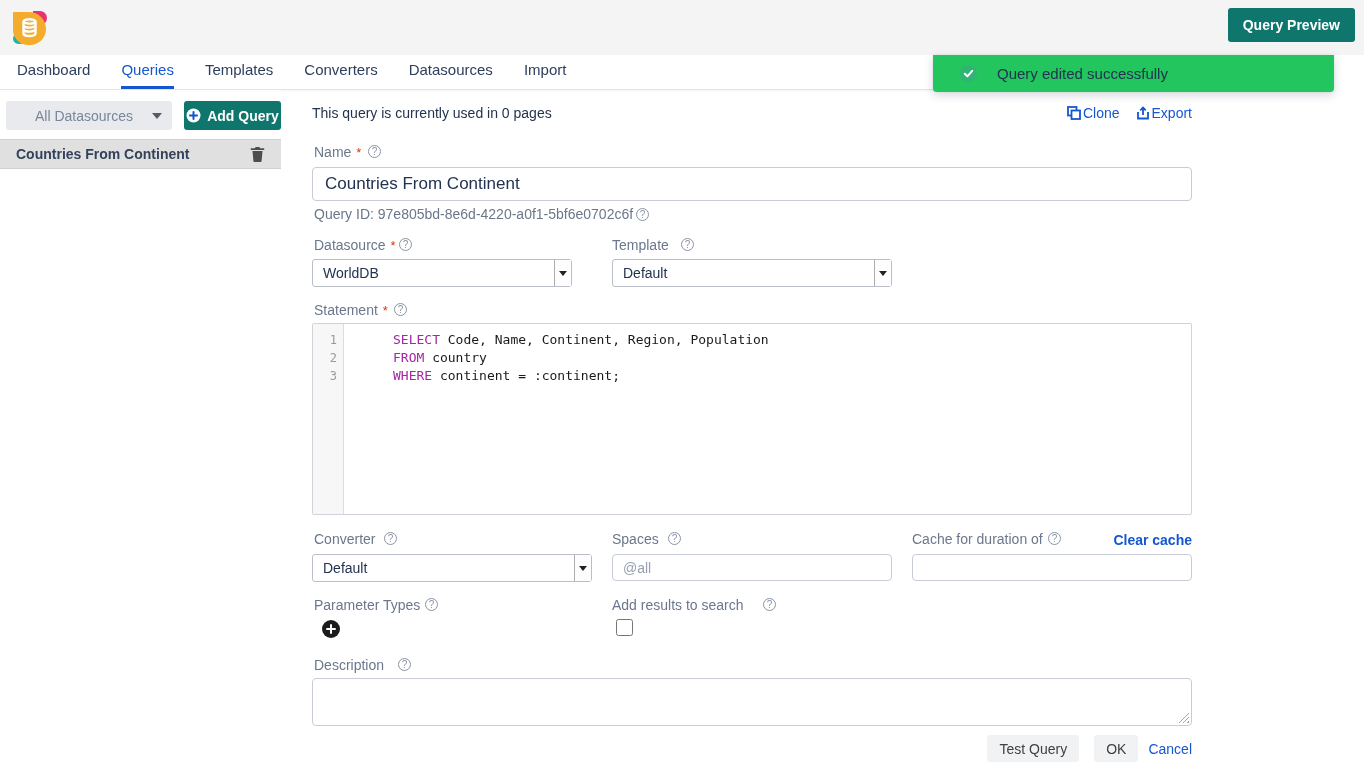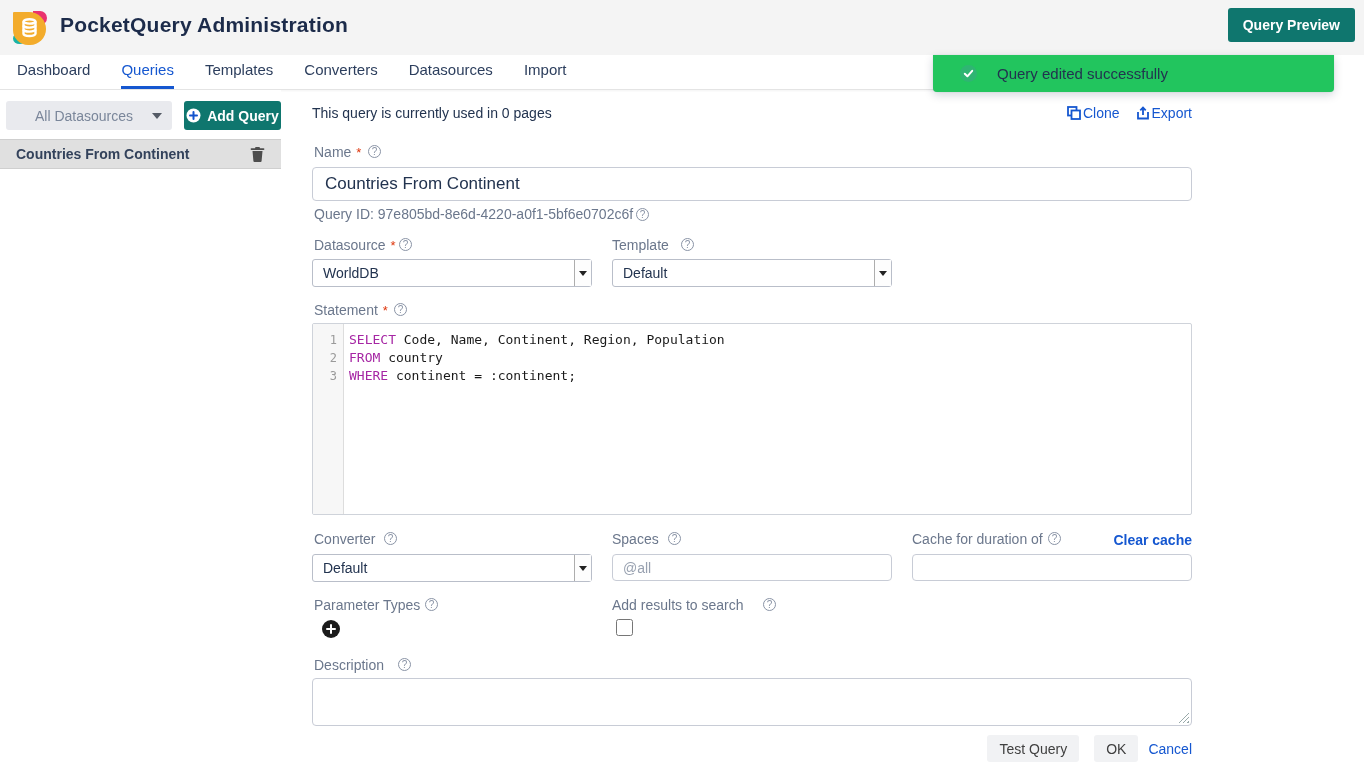--- a/index.html
+++ b/index.html
@@ -59,21 +59,21 @@
   .sel { position:absolute; height:28px; border:1px solid #b9bec9; border-radius:3px; background:#fff; display:flex; align-items:center; cursor:pointer; }
   .sel .val { flex:1; font-size:14px; color:#22334f; padding:0 10px; }
   .sel .arrow-box { width:17px; align-self:stretch; border-left:1px solid #adadad; background:#fdfdfd; display:flex; align-items:center; justify-content:center; }
   .sel .arrow-box .tri { width:0; height:0; border-left:4px solid transparent; border-right:4px solid transparent; border-top:5px solid #222; }
 
   
   .editor { position:absolute; left:0; top:233px; width:880px; height:192px; border:1px solid #cfd3da; border-radius:2px; background:#fff; display:flex; overflow:hidden; }
   .gutter { width:31px; background:#f7f7f7; border-right:1px solid #ddd; padding-top:7px; }
   .gutter .ln { height:18px; line-height:18px; text-align:right; padding-right:6px; color:#9a9a9a; font-family:"DejaVu Sans Mono",monospace; font-size:12px; }
   .code { flex:1; padding:7px 0 0 5px; font-family:"DejaVu Sans Mono",monospace; font-size:13px; }
-  .code .cl { height:18px; line-height:18px; white-space:pre; color:#1a1a1a; }
+  .code .cl { height:18px; line-height:18px; white-space:pre; color:#1a1a1a;margin-left:44px; }
   .kw { color:#a626a4; }
 
   
   .clear-cache { position:absolute; left:600px; top:442px; width:280px; text-align:right; font-size:14px; color:#1557d0; font-weight:bold; text-decoration:none; cursor:pointer; }
   .small-input { position:absolute; height:27px; width:280px; font-size:14px; padding:0 10px; }
   .small-input::placeholder { color:#98a1b0; }
 
   
   .plus-btn { position:absolute; left:10px; top:530px; width:18px; height:18px; background:#1b1b1b; border:none; border-radius:50%; color:#fff; cursor:pointer; padding:0; }
   .plus-btn svg { display:block; margin:auto; }
@@ -103,21 +103,20 @@
       <div class="blob"></div>
       <svg width="17" height="20" viewBox="0 0 17 20">
         <g fill="none" stroke="#fff" stroke-width="2.4">
           <ellipse cx="8.5" cy="3.4" rx="6" ry="2.2"></ellipse>
           <path d="M2.5 3.4 v4 c0 1.2 2.7 2.2 6 2.2 s6 -1 6 -2.2 v-4"></path>
           <path d="M2.5 7.4 v4 c0 1.2 2.7 2.2 6 2.2 s6 -1 6 -2.2 v-4"></path>
           <path d="M2.5 11.4 v4.4 c0 1.2 2.7 2.2 6 2.2 s6 -1 6 -2.2 v-4.4"></path>
         </g>
       </svg>
     </div>
-    <div class="page-title">PocketQuery Administration</div>
     <button class="btn-primary query-preview">Query Preview</button>
   </div>
 
   <div class="navbar">
     <div class="nav-items">
       <a class="nav-item">Dashboard</a>
       <a class="nav-item active">Queries</a>
       <a class="nav-item">Templates</a>
       <a class="nav-item">Converters</a>
       <a class="nav-item">Datasources</a>
@@ -190,21 +189,21 @@
     <input class="text-input name-input" value="Countries From Continent" style="">
     <div class="query-id">
       <span>Query ID: 97e805bd-8e6d-4220-a0f1-5bf6e0702c6f</span>
       <span class="help"></span>
     </div>
 
     <label class="field-label req" style="left:2px; top:147px;">
         <span>Datasource</span>
       </label>
     <span class="help" style="position:absolute; left:84px; top:148px;"></span>
-    <div class="sel" style="left:0; top:169px; width:280px;">
+    <div class="sel" style="left:0; top:169px; width:260px;">
       <span class="val">WorldDB</span>
       <span class="arrow-box">
           <span class="tri"></span>
         </span>
     </div>
 
     <label class="field-label" style="left:300px; top:147px;">
         <span>Template</span>
       </label>
     <span class="help" style="position:absolute; left:366px; top:148px;"></span>

